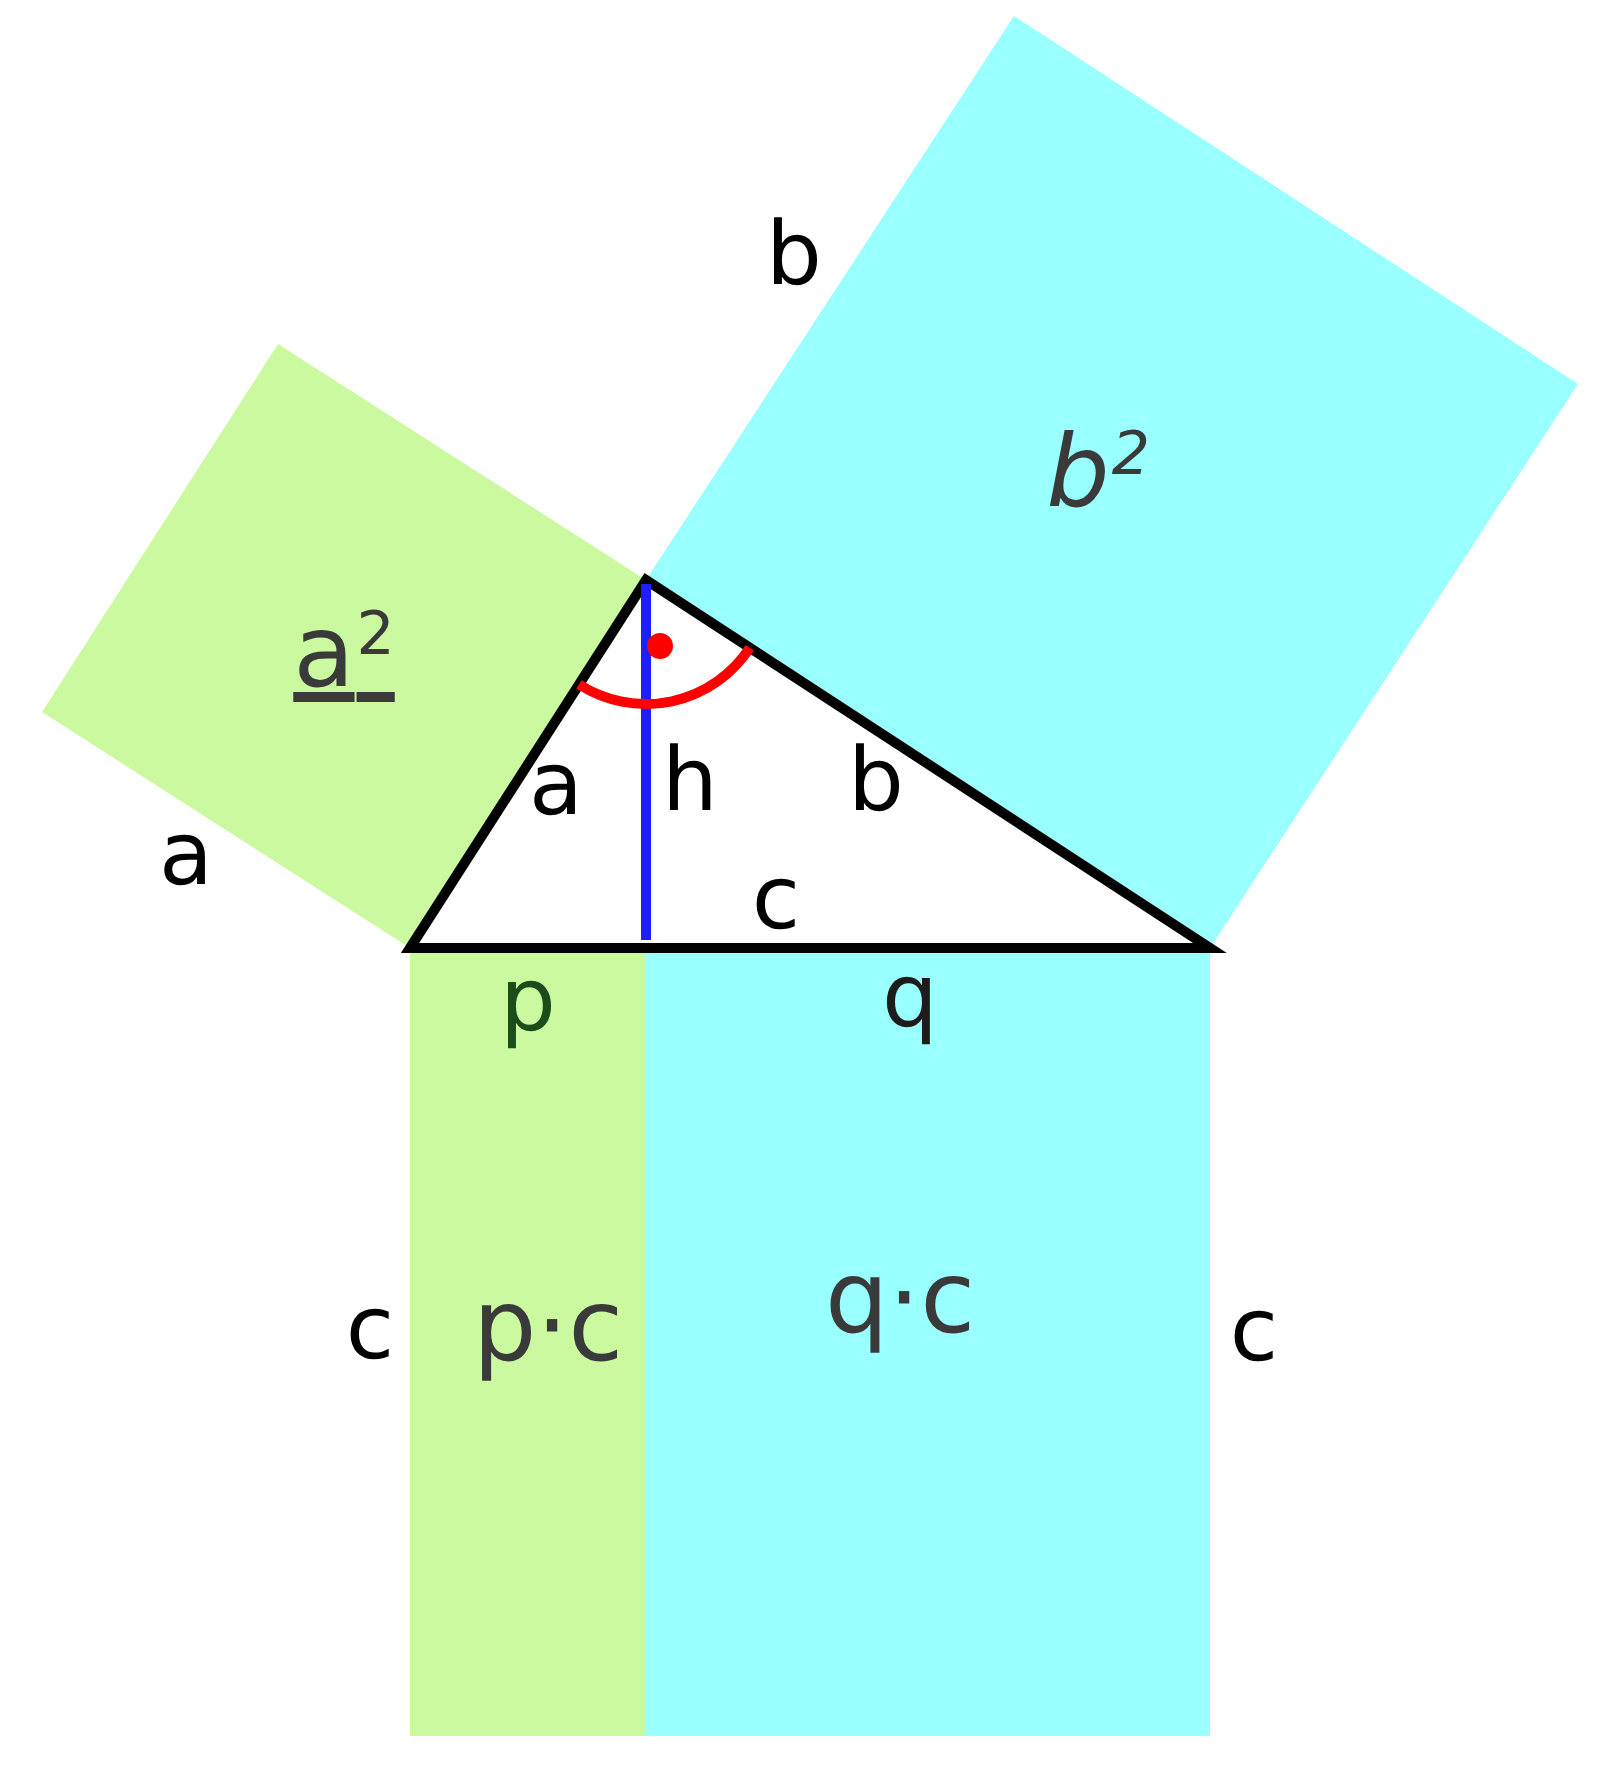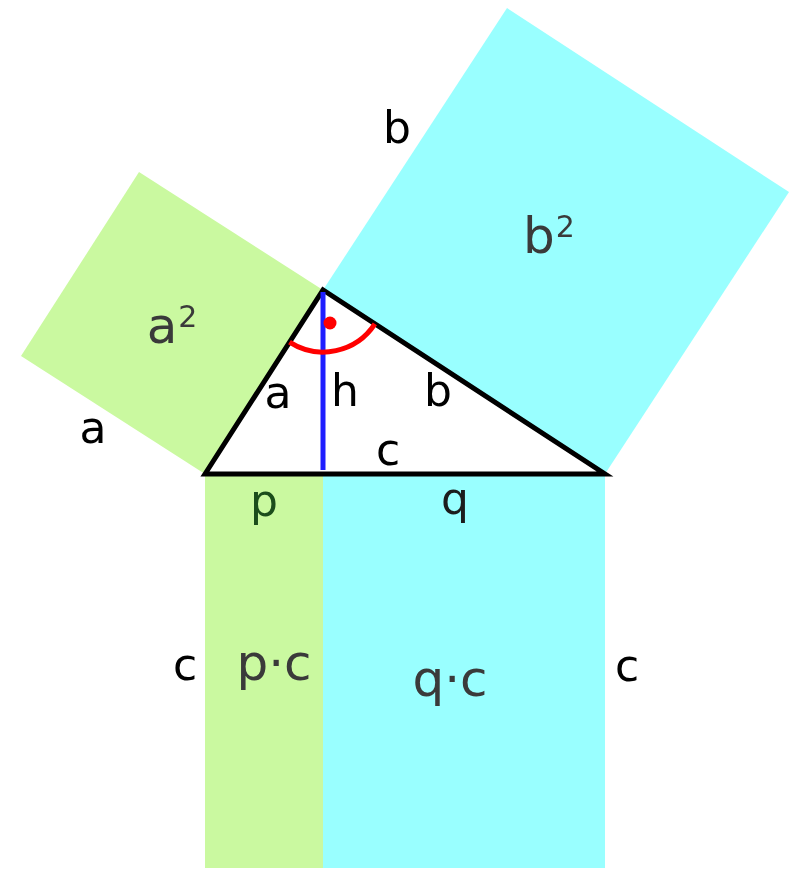--- a/index.html
+++ b/index.html
@@ -50,39 +50,39 @@
 
     <line x1="323" y1="292" x2="323" y2="470" stroke-width="5" stroke="#1e1eff"></line>
 
     <path d="M 289.5 342.2 A 62 62 0 0 0 374.9 323.9" fill="none" stroke-width="5" stroke="#ff0000"></path>
 
     <circle cx="330" cy="323" r="6.5" fill="#ff0000"></circle>
   </svg>
 
   <div class="lbl edge" style="left:397px; top:128px;">b</div>
 
-  <div class="lbl area" style="left:549px; top:236px;"><span>b</span><sup>2</sup></div>
+  <div class="lbl area" style="left:549px; top:236px;font-style:italic;"><span>b</span><sup>2</sup></div>
 
-  <div class="lbl area" style="left:172px; top:326px;"><span>a</span><sup>2</sup></div>
+  <div class="lbl area" style="left:172px; top:326px;text-decoration:underline;"><span>a</span><sup>2</sup></div>
 
   <div class="lbl edge" style="left:93px; top:428px;">a</div>
 
   <div class="lbl edge" style="left:278px; top:393px;">a</div>
 
   <div class="lbl edge" style="left:345px; top:391px;">h</div>
 
   <div class="lbl edge" style="left:438px; top:391px;">b</div>
 
   <div class="lbl edge" style="left:388px; top:450px;">c</div>
 
   <div class="lbl edge pgreen" style="left:264px; top:501px;">p</div>
 
   <div class="lbl edge qdark" style="left:455px; top:499px;">q</div>
 
   <div class="lbl edge" style="left:185px; top:665px;">c</div>
 
   <div class="lbl area" style="left:274px; top:663px;">p·c</div>
 
-  <div class="lbl area" style="left:450px; top:679px;">q·c</div>
+  <div class="lbl area" style="left:450px; top:649px;">q·c</div>
 
   <div class="lbl edge" style="left:627px; top:666px;">c</div>
 
 </div>
 
 </body></html>

